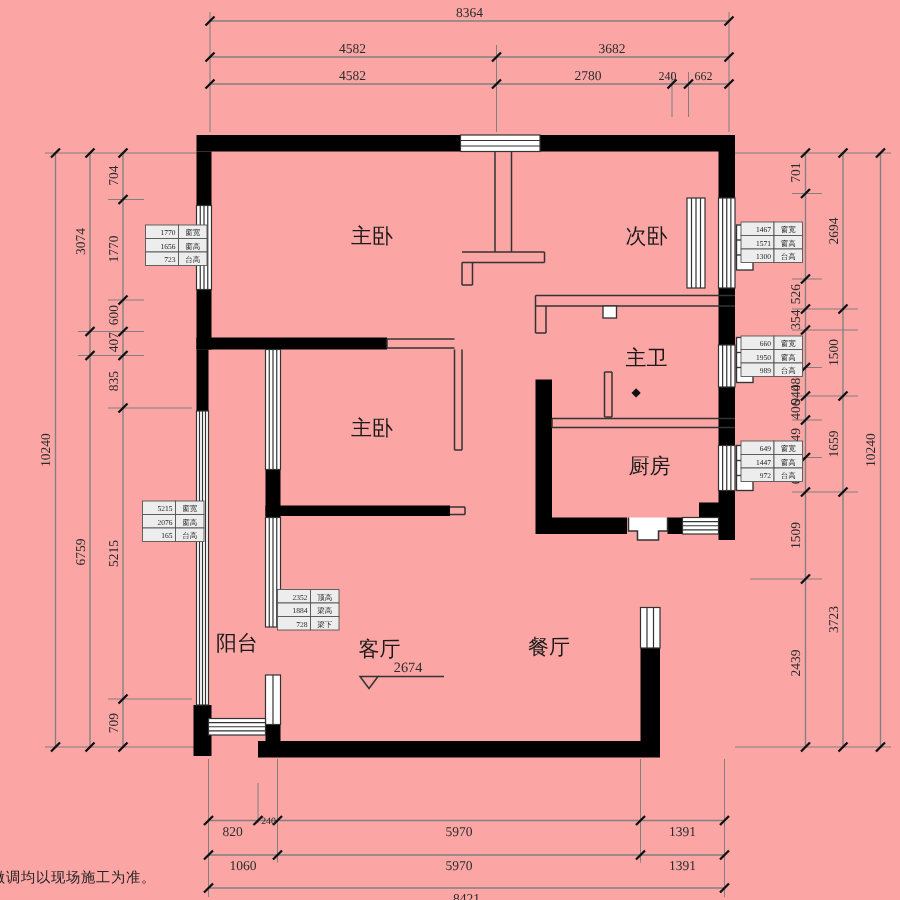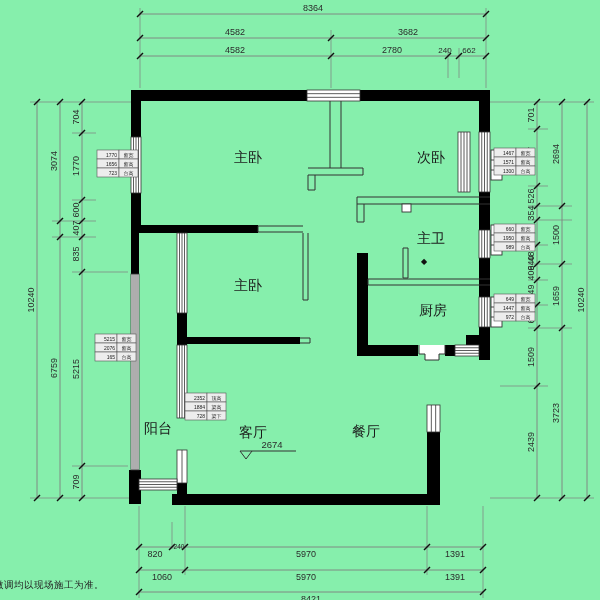--- a/index.html
+++ b/index.html
@@ -1,17 +1,17 @@
 <!DOCTYPE html>
 <html><head>
 <meta charset="utf-8">
 <style>
   html,body{margin:0;padding:0;background:#ffffff;}
-  #stage{position:relative;width:600px;height:600px;background:#86efac;overflow:hidden;
-         font-family:Liberation Sans, sans-serif;}
+  #stage{position:relative;width:600px;height:600px;background:#fca5a5;overflow:hidden;
+         font-family:Liberation Serif, serif;}
   #plan-svg{position:absolute;left:0;top:0;}
   #disclaimer{position:absolute;left:-6px;top:579px;font-size:9.5px;color:#222;
               white-space:nowrap;letter-spacing:0.5px;}
 </style>
 </head>
 <body>
 
 <div id="stage">
   <svg id="plan-svg" width="600" height="600" viewBox="0 0 600 600">
       <g>

